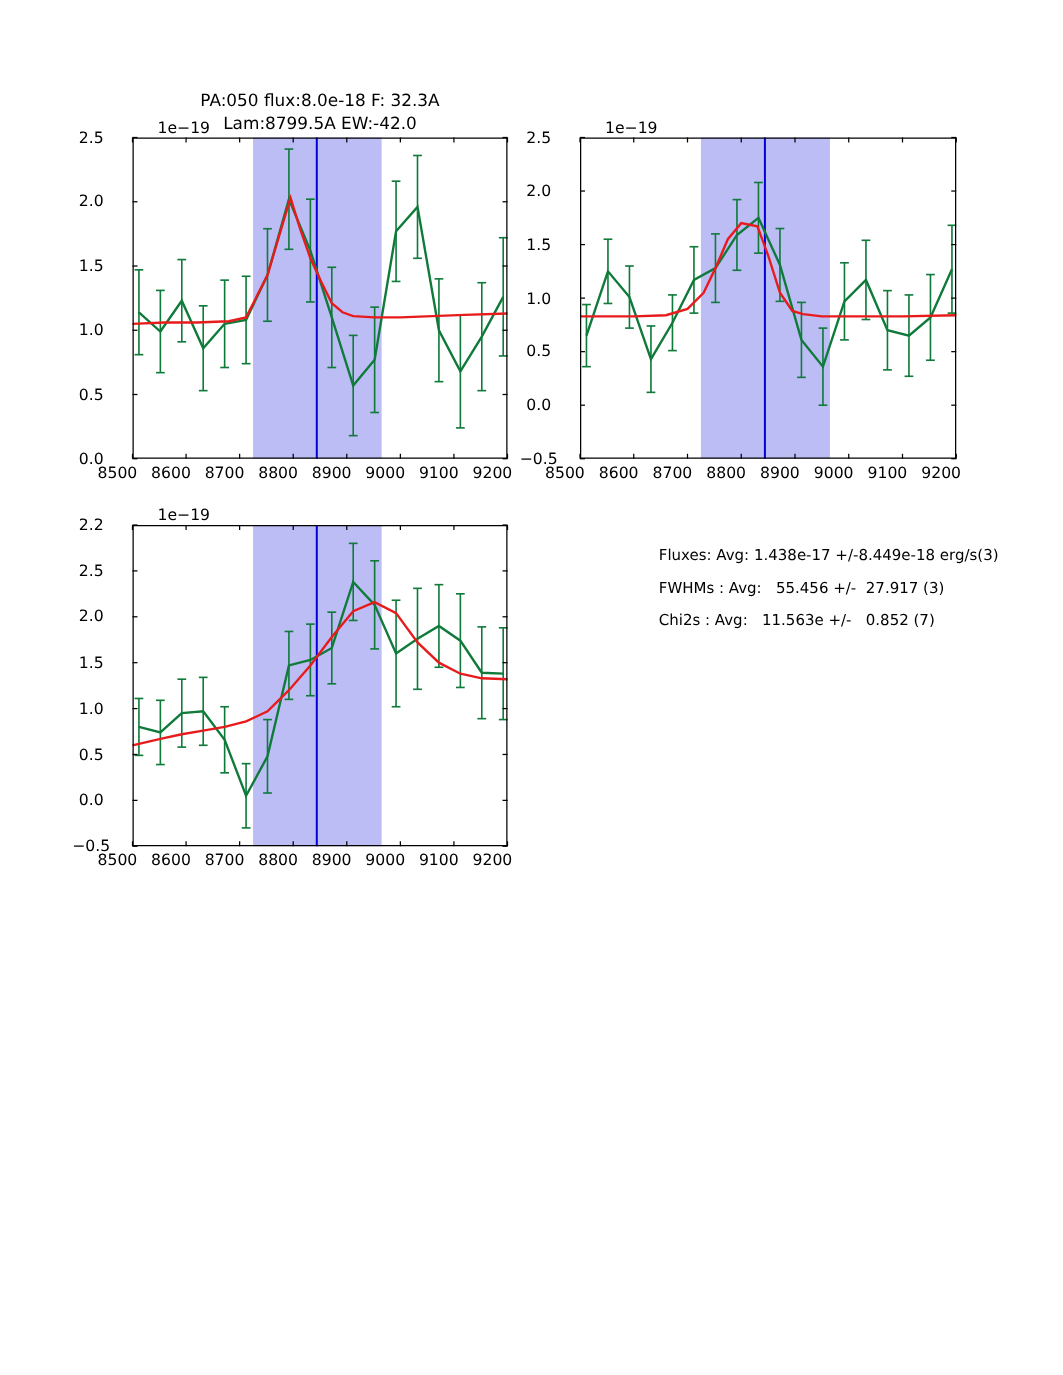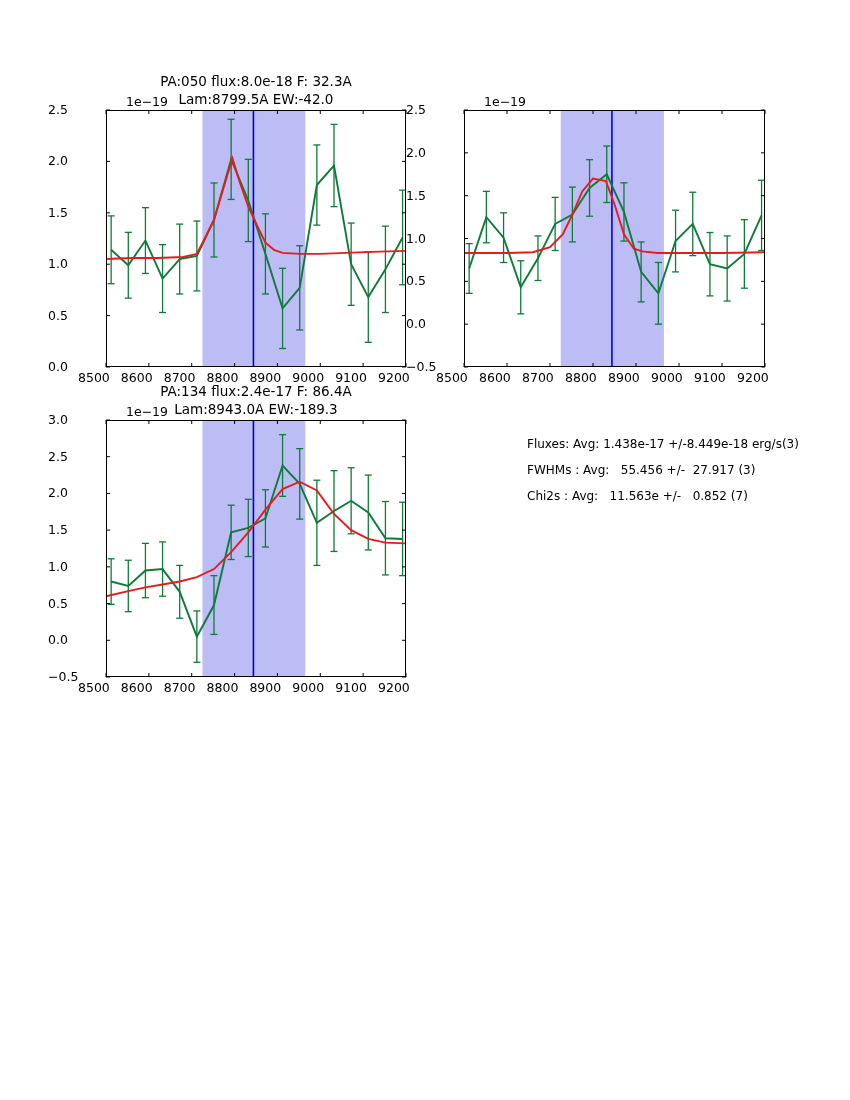--- a/index.html
+++ b/index.html
@@ -4,21 +4,21 @@
 <style>
   html,body{margin:0;padding:0;background:#ffffff;}
   .page{position:relative;width:850px;height:1100px;background:#ffffff;overflow:hidden;
         font-family:"DejaVu Sans","Liberation Sans",sans-serif;color:#000;padding-left:26px;}
   .subplot{position:absolute;}
   .plot-title{position:absolute;left:-40px;right:-40px;top:-37px;text-align:center;
               font-size:13.5px;line-height:17.5px;white-space:nowrap;}
   .offset-label{position:absolute;top:-16px;left:20px;font-size:12.5px;}
   .axes-svg{position:absolute;left:0;top:0;overflow:visible;display:block;}
   .xtick-label{position:absolute;width:56px;text-align:left;font-size:12.5px;line-height:14px;}
-  .ytick-label{position:absolute;width:50px;text-align:left;font-size:12.5px;line-height:14px;}
+  .ytick-label{position:absolute;width:50px;text-align:center;font-size:12.5px;line-height:14px;}
   .stats{position:absolute;left:527px;top:431px;width:320px;}
   .stat-line{white-space:pre;font-size:12px;line-height:26px;height:26px;}
 </style>
 </head>
 <body>
 
 <div class="page">
 
   <section class="subplot" style="left:106px;top:110px;width:300px;height:257px;">
     <div class="plot-title">
@@ -235,24 +235,20 @@
       <div class="ytick-label" style="left: -58px; top: 250px;">−0.5</div>
       <div class="ytick-label" style="left: -58px; top: 207.167px;">0.0</div>
       <div class="ytick-label" style="left: -58px; top: 164.333px;">0.5</div>
       <div class="ytick-label" style="left: -58px; top: 121.5px;">1.0</div>
       <div class="ytick-label" style="left: -58px; top: 78.6667px;">1.5</div>
       <div class="ytick-label" style="left: -58px; top: 35.8333px;">2.0</div>
       <div class="ytick-label" style="left: -58px; top: -7px;">2.5</div>
     </section>
 
   <section class="subplot" style="left:106px;top:420px;width:300px;height:257px;">
-    <div class="plot-title">
-      <div>PA:134 flux:2.4e-17 F: 86.4A</div>
-      <div>Lam:8943.0A EW:-189.3</div>
-    </div>
     <div class="offset-label">1e−19</div>
     <svg class="axes-svg" width="300" height="257" viewBox="0 0 300 257">
         <rect x="96.43" y="0" width="102.86" height="257" fill="#bdbdf6"></rect>
         <line x1="147.43" y1="0" x2="147.43" y2="257" stroke="#0000dd" stroke-width="1.6"></line>
         <line x1="5.14" y1="138.78" x2="5.14" y2="184.31" stroke="#0f7a3a" stroke-width="1.3"></line>
         <line x1="1.64" y1="138.78" x2="8.64" y2="138.78" stroke="#0f7a3a" stroke-width="1.3"></line>
         <line x1="1.64" y1="184.31" x2="8.64" y2="184.31" stroke="#0f7a3a" stroke-width="1.3"></line>
         <line x1="22.29" y1="140.25" x2="22.29" y2="191.65" stroke="#0f7a3a" stroke-width="1.3"></line>
         <line x1="18.79" y1="140.25" x2="25.79" y2="140.25" stroke="#0f7a3a" stroke-width="1.3"></line>
         <line x1="18.79" y1="191.65" x2="25.79" y2="191.65" stroke="#0f7a3a" stroke-width="1.3"></line>
@@ -348,21 +344,21 @@
       <div class="xtick-label" style="left: 186.286px; top: 261px;">9000</div>
       <div class="xtick-label" style="left: 229.143px; top: 261px;">9100</div>
       <div class="xtick-label" style="left: 272px; top: 261px;">9200</div>
       <div class="ytick-label" style="left: -58px; top: 250px;">−0.5</div>
       <div class="ytick-label" style="left: -58px; top: 213.286px;">0.0</div>
       <div class="ytick-label" style="left: -58px; top: 176.571px;">0.5</div>
       <div class="ytick-label" style="left: -58px; top: 139.857px;">1.0</div>
       <div class="ytick-label" style="left: -58px; top: 103.143px;">1.5</div>
       <div class="ytick-label" style="left: -58px; top: 66.4286px;">2.0</div>
       <div class="ytick-label" style="left: -58px; top: 29.7143px;">2.5</div>
-      <div class="ytick-label" style="left: -58px; top: -7px;">3.0</div>
+      <div class="ytick-label" style="left: -58px; top: -7px;">2.2</div>
     </section>
 
   <aside class="stats">
     <div class="stat-line">Fluxes: Avg: 1.438e-17 +/-8.449e-18 erg/s(3)</div>
     <div class="stat-line">FWHMs : Avg:   55.456 +/-  27.917 (3)</div>
     <div class="stat-line">Chi2s : Avg:   11.563e +/-   0.852 (7)</div>
   </aside>
 
 </div>
 

